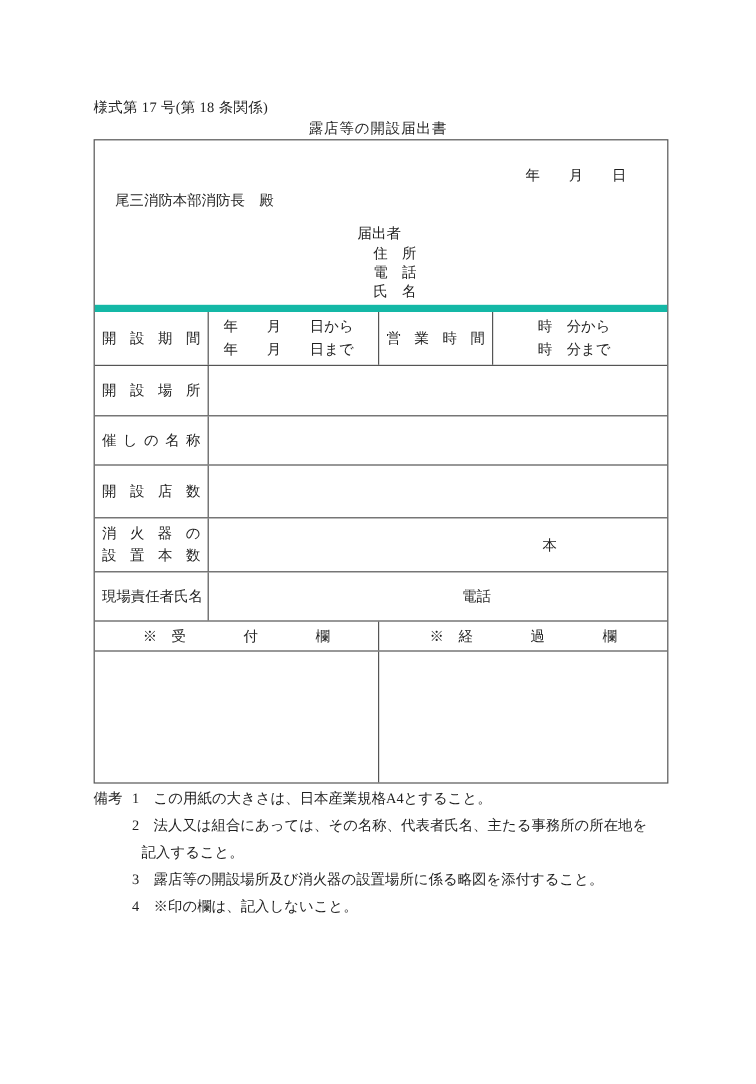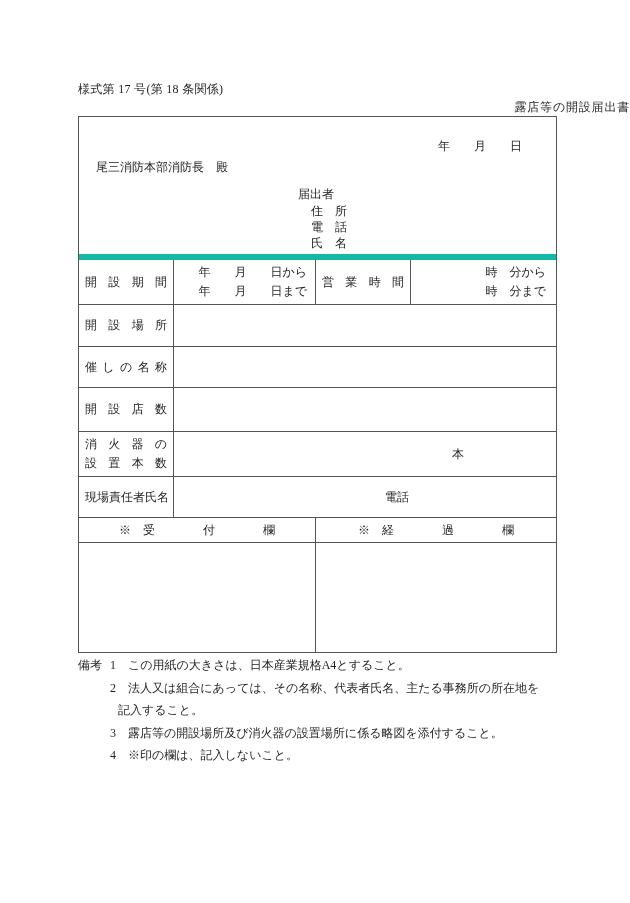--- a/index.html
+++ b/index.html
@@ -6,21 +6,21 @@
   .page{
     position:relative;
     width:630px;height:903px;
     background:#ffffff;
     font-family:"Liberation Serif","DejaVu Serif",serif;
     font-size:12px;
     color:#1f1f1f;
     overflow:hidden;
   }
   .form-number{position:absolute;left:78px;top:81px;letter-spacing:0.3px;}
-  .doc-title{position:absolute;left:0;right:0;top:99px;text-align:right;letter-spacing:0.8px;}
+  .doc-title{position:absolute;left:0;right:0;top:99px;text-align:center;letter-spacing:0.8px;}
 
   
   .form-table{
     position:absolute;left:78px;top:116px;width:479px;height:537px;
     border:1px solid #555;box-sizing:border-box;
     display:flex;flex-direction:column;
   }
   .hbox{position:relative;height:143px;border-bottom:6px solid #14b8a6;box-sizing:border-box;flex:none;}
   .date-line{position:absolute;top:21px;right:34px;}
   .addressee{position:absolute;top:42px;left:17px;}
@@ -44,21 +44,21 @@
   .lbl2line .jl{line-height:19px;}
 
   .r-period{height:45px;}
   .r-place{height:42px;}
   .r-event{height:41px;}
   .r-stalls{height:44px;}
   .r-ext{height:45px;}
   .r-mgr{height:41px;}
   .r-stamp{height:25px;}
 
-  .twoline{width:100%;text-align:right;line-height:19px;}
+  .twoline{width:100%;text-align:center;line-height:19px;}
   .twoline.pr8{padding-right:8px;}
   .twoline.pr10{padding-right:10px;}
 
   .stalls-note{width:100%;display:flex;justify-content:space-between;padding:0 14px 0 112px;box-sizing:border-box;}
   .unit-hon{width:100%;text-align:center;padding-left:186px;box-sizing:border-box;}
   .mgr-phone{width:100%;text-align:center;padding-left:64px;box-sizing:border-box;}
   .stamp-head{justify-content:center;}
 
   
   .notes{position:absolute;left:78px;top:654px;display:flex;line-height:22.5px;}

